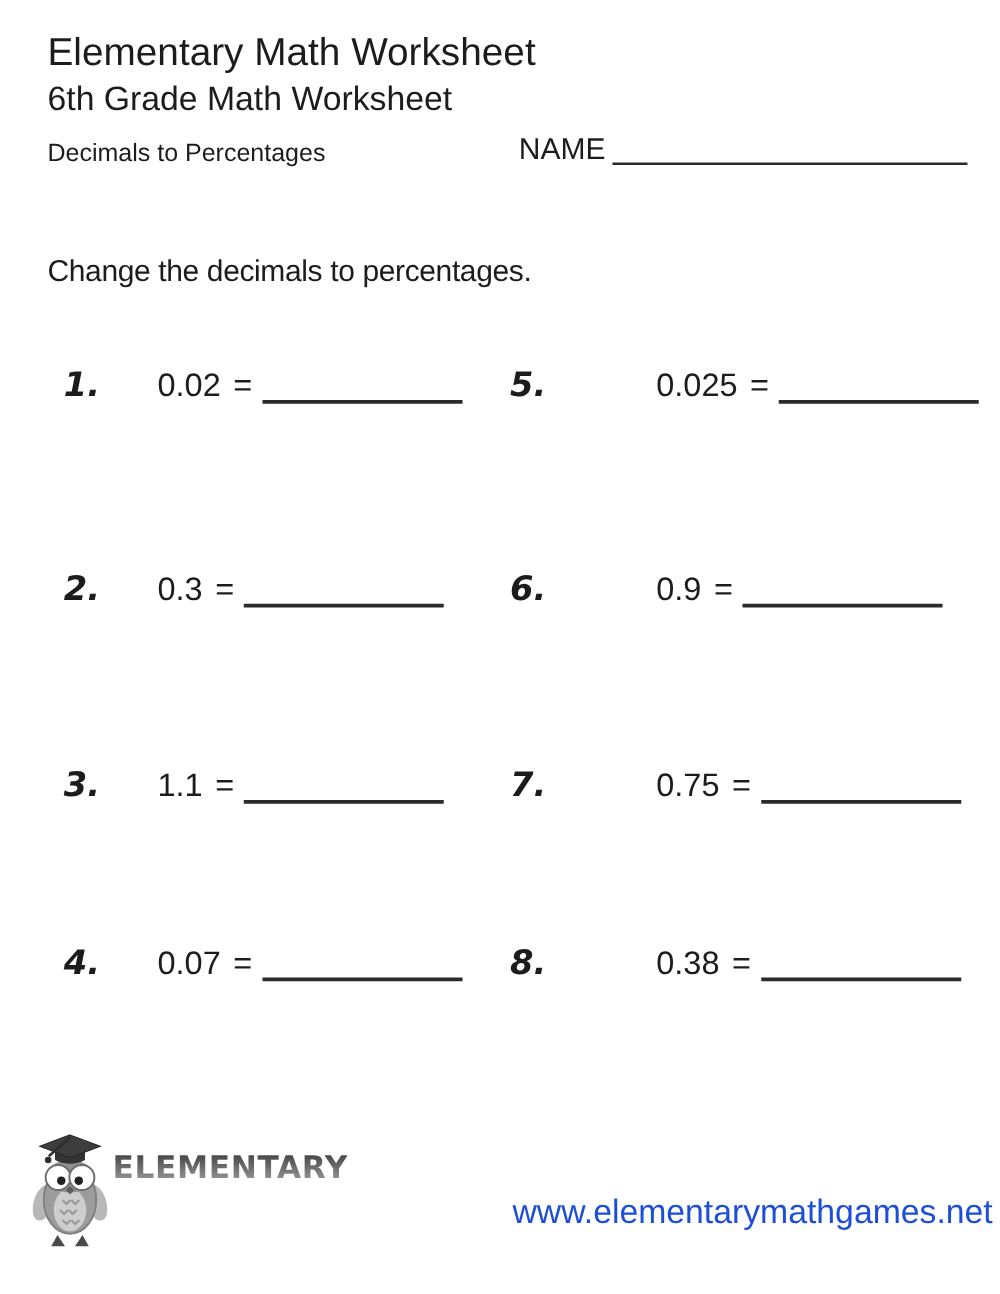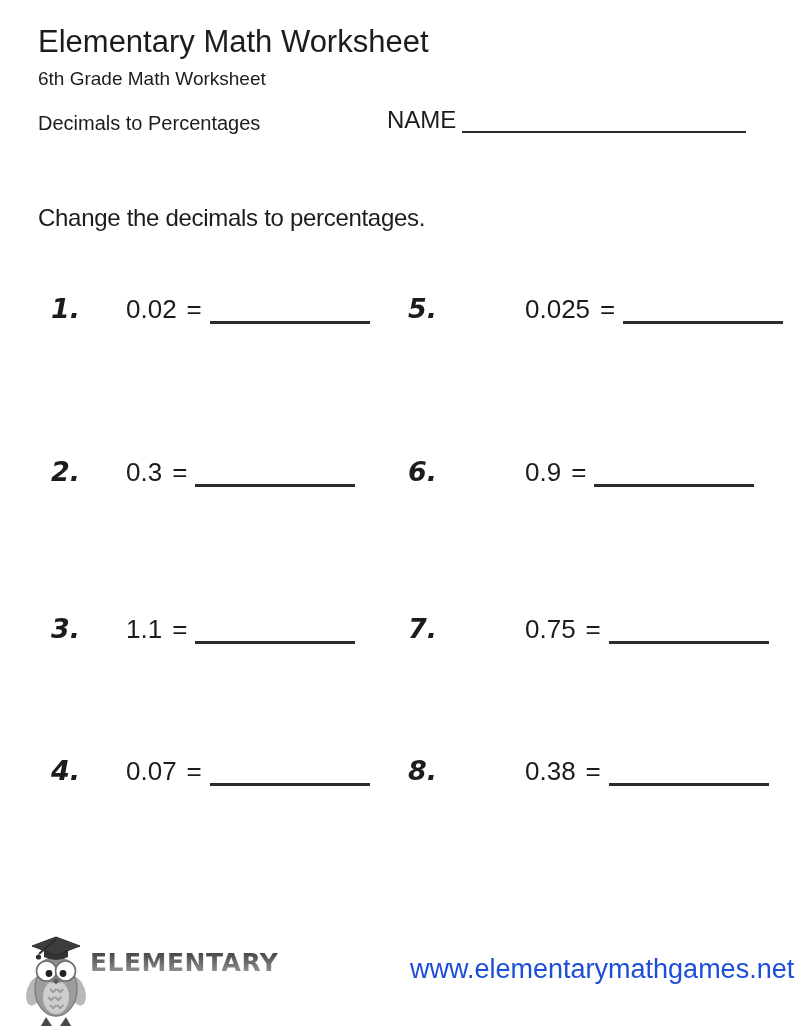--- a/index.html
+++ b/index.html
@@ -1,40 +1,40 @@
 <!DOCTYPE html>
 <html><head>
 <meta charset="utf-8">
 <style>
   html,body{margin:0;padding:0;background:#ffffff;}
   .page{
     position:relative;width:796px;height:1035px;background:#ffffff;
     font-family:"Liberation Sans", sans-serif;color:#1c1c1c;overflow:hidden;
   }
   .title{position:absolute;left:38px;top:24px;font-size:31px;line-height:36px;font-weight:400;}
-  .subtitle{position:absolute;left:38px;top:62px;font-size:19px;line-height:34px;font-weight:400;}
+  .subtitle{position:absolute;left:38px;top:62px;font-size:27px;line-height:34px;font-weight:400;}
   .topic{position:absolute;left:38px;top:108px;font-size:20px;line-height:30px;}
-  .name-row{position:absolute;left:387px;top:106px;display:flex;align-items:baseline;}
+  .name-row{position:absolute;left:415px;top:106px;display:flex;align-items:baseline;}
   .name-label{font-size:24px;}
   .name-blank{width:284px;height:0;border-bottom:2.5px solid #2b2b2b;transform:translateY(5px);margin-left:6px;}
   .instructions{position:absolute;left:38px;top:180px;font-size:24px;letter-spacing:-0.3px;margin-top:24px;}
 
   .prob-row{position:absolute;left:0;width:800px;height:46px;}
   .row-0{top:293px}.row-1{top:456px}.row-2{top:613px}.row-3{top:755px}
   .problem{position:absolute;display:flex;align-items:baseline;}
   .p-left{left:40px;}
   .p-right{left:400px;}
   .p-num{font-family:"DejaVu Sans", sans-serif;font-style:italic;font-weight:bold;font-size:27px;width:40px;text-align:right;}
   .p-right .p-num{width:37px;}
   .p-dec{font-size:26px;margin-left:46px;}
   .p-right .p-dec{margin-left:88px;}
   .p-eq{font-size:26px;margin-left:10px;}
   .p-blank{width:160px;height:0;border-bottom:3px solid #2b2b2b;transform:translateY(6px);margin-left:8px;}
 
-  .footer-logo{position:absolute;left:26px;top:932px;display:flex;align-items:flex-start;}
+  .footer-logo{position:absolute;left:26px;top:903px;display:flex;align-items:flex-start;}
   .owl{width:60px;height:98px;flex:0 0 auto;}
   .logo-text{margin-left:4px;margin-top:18px;font-family:"DejaVu Sans", sans-serif;font-weight:bold;line-height:1;}
   .logo-line{font-size:25px;letter-spacing:0.5px;color:#5d5d5d;}
   .logo-line2{margin-top:4px;}
   @supports (-webkit-background-clip: text) {
     .logo-line{background:linear-gradient(180deg,#454545 10%,#989898 95%);
       -webkit-background-clip:text;background-clip:text;-webkit-text-fill-color:transparent;}
   }
   .website{position:absolute;left:410px;top:954px;font-size:27px;color:#1d4ed8;}
 </style>

